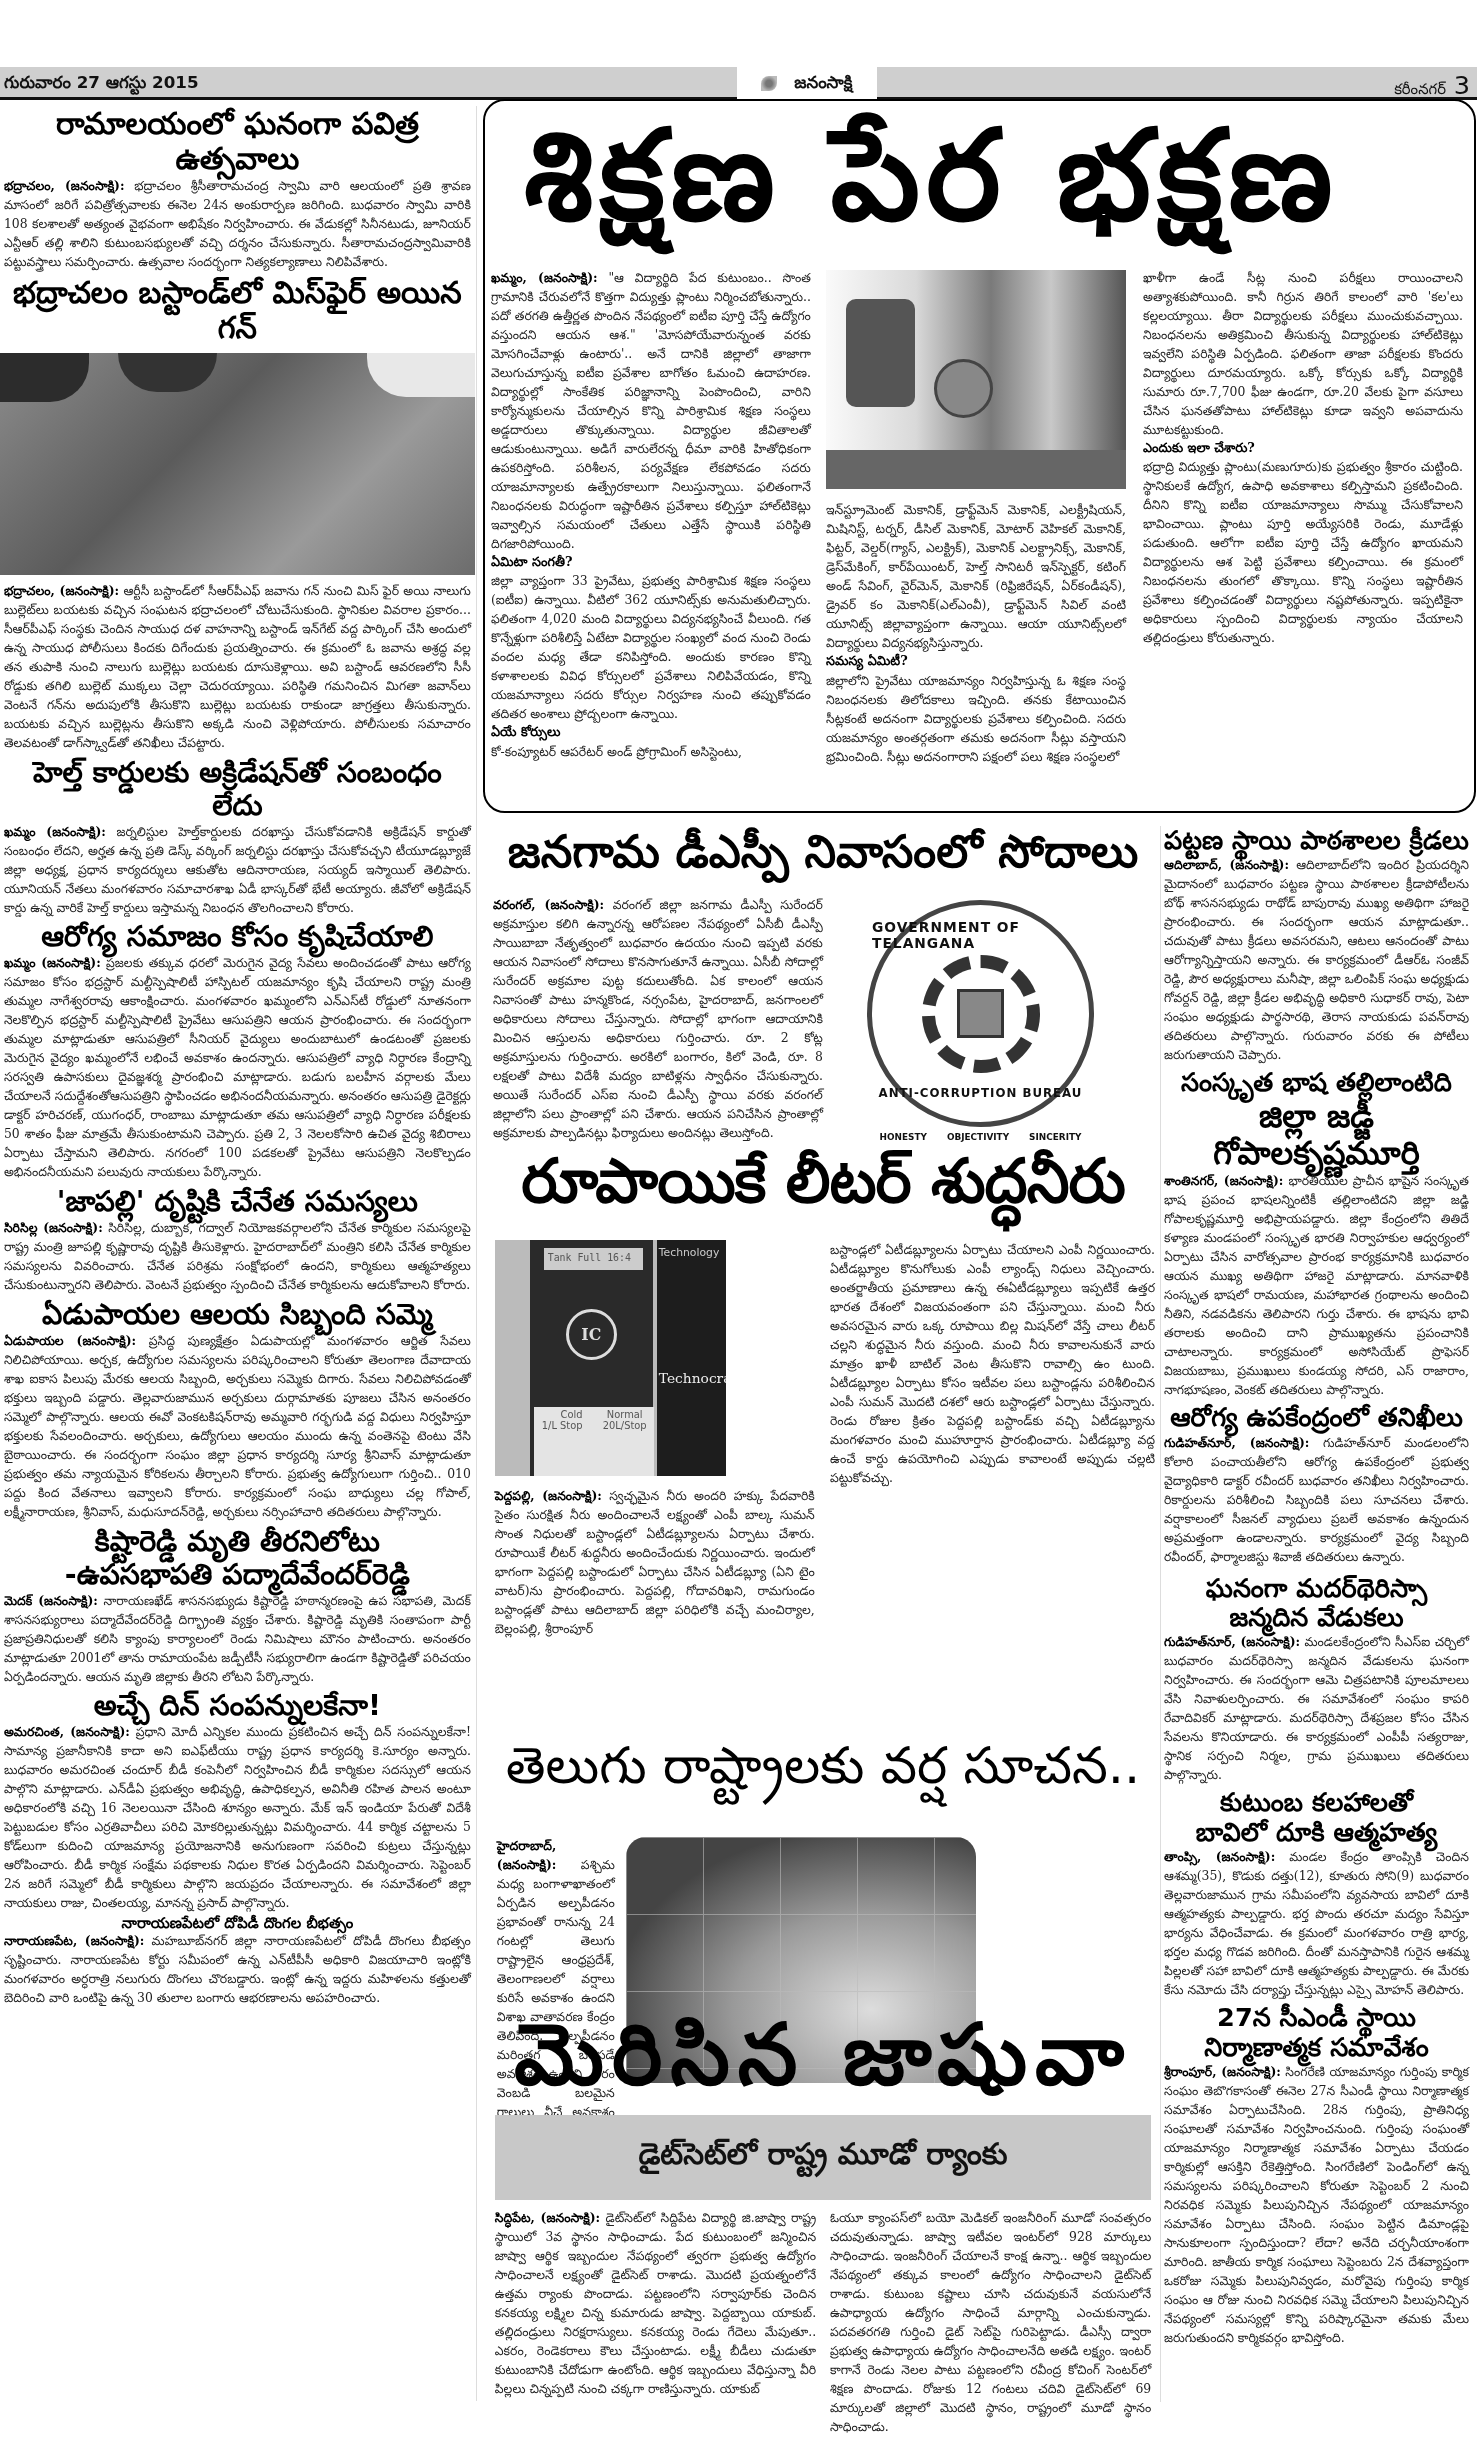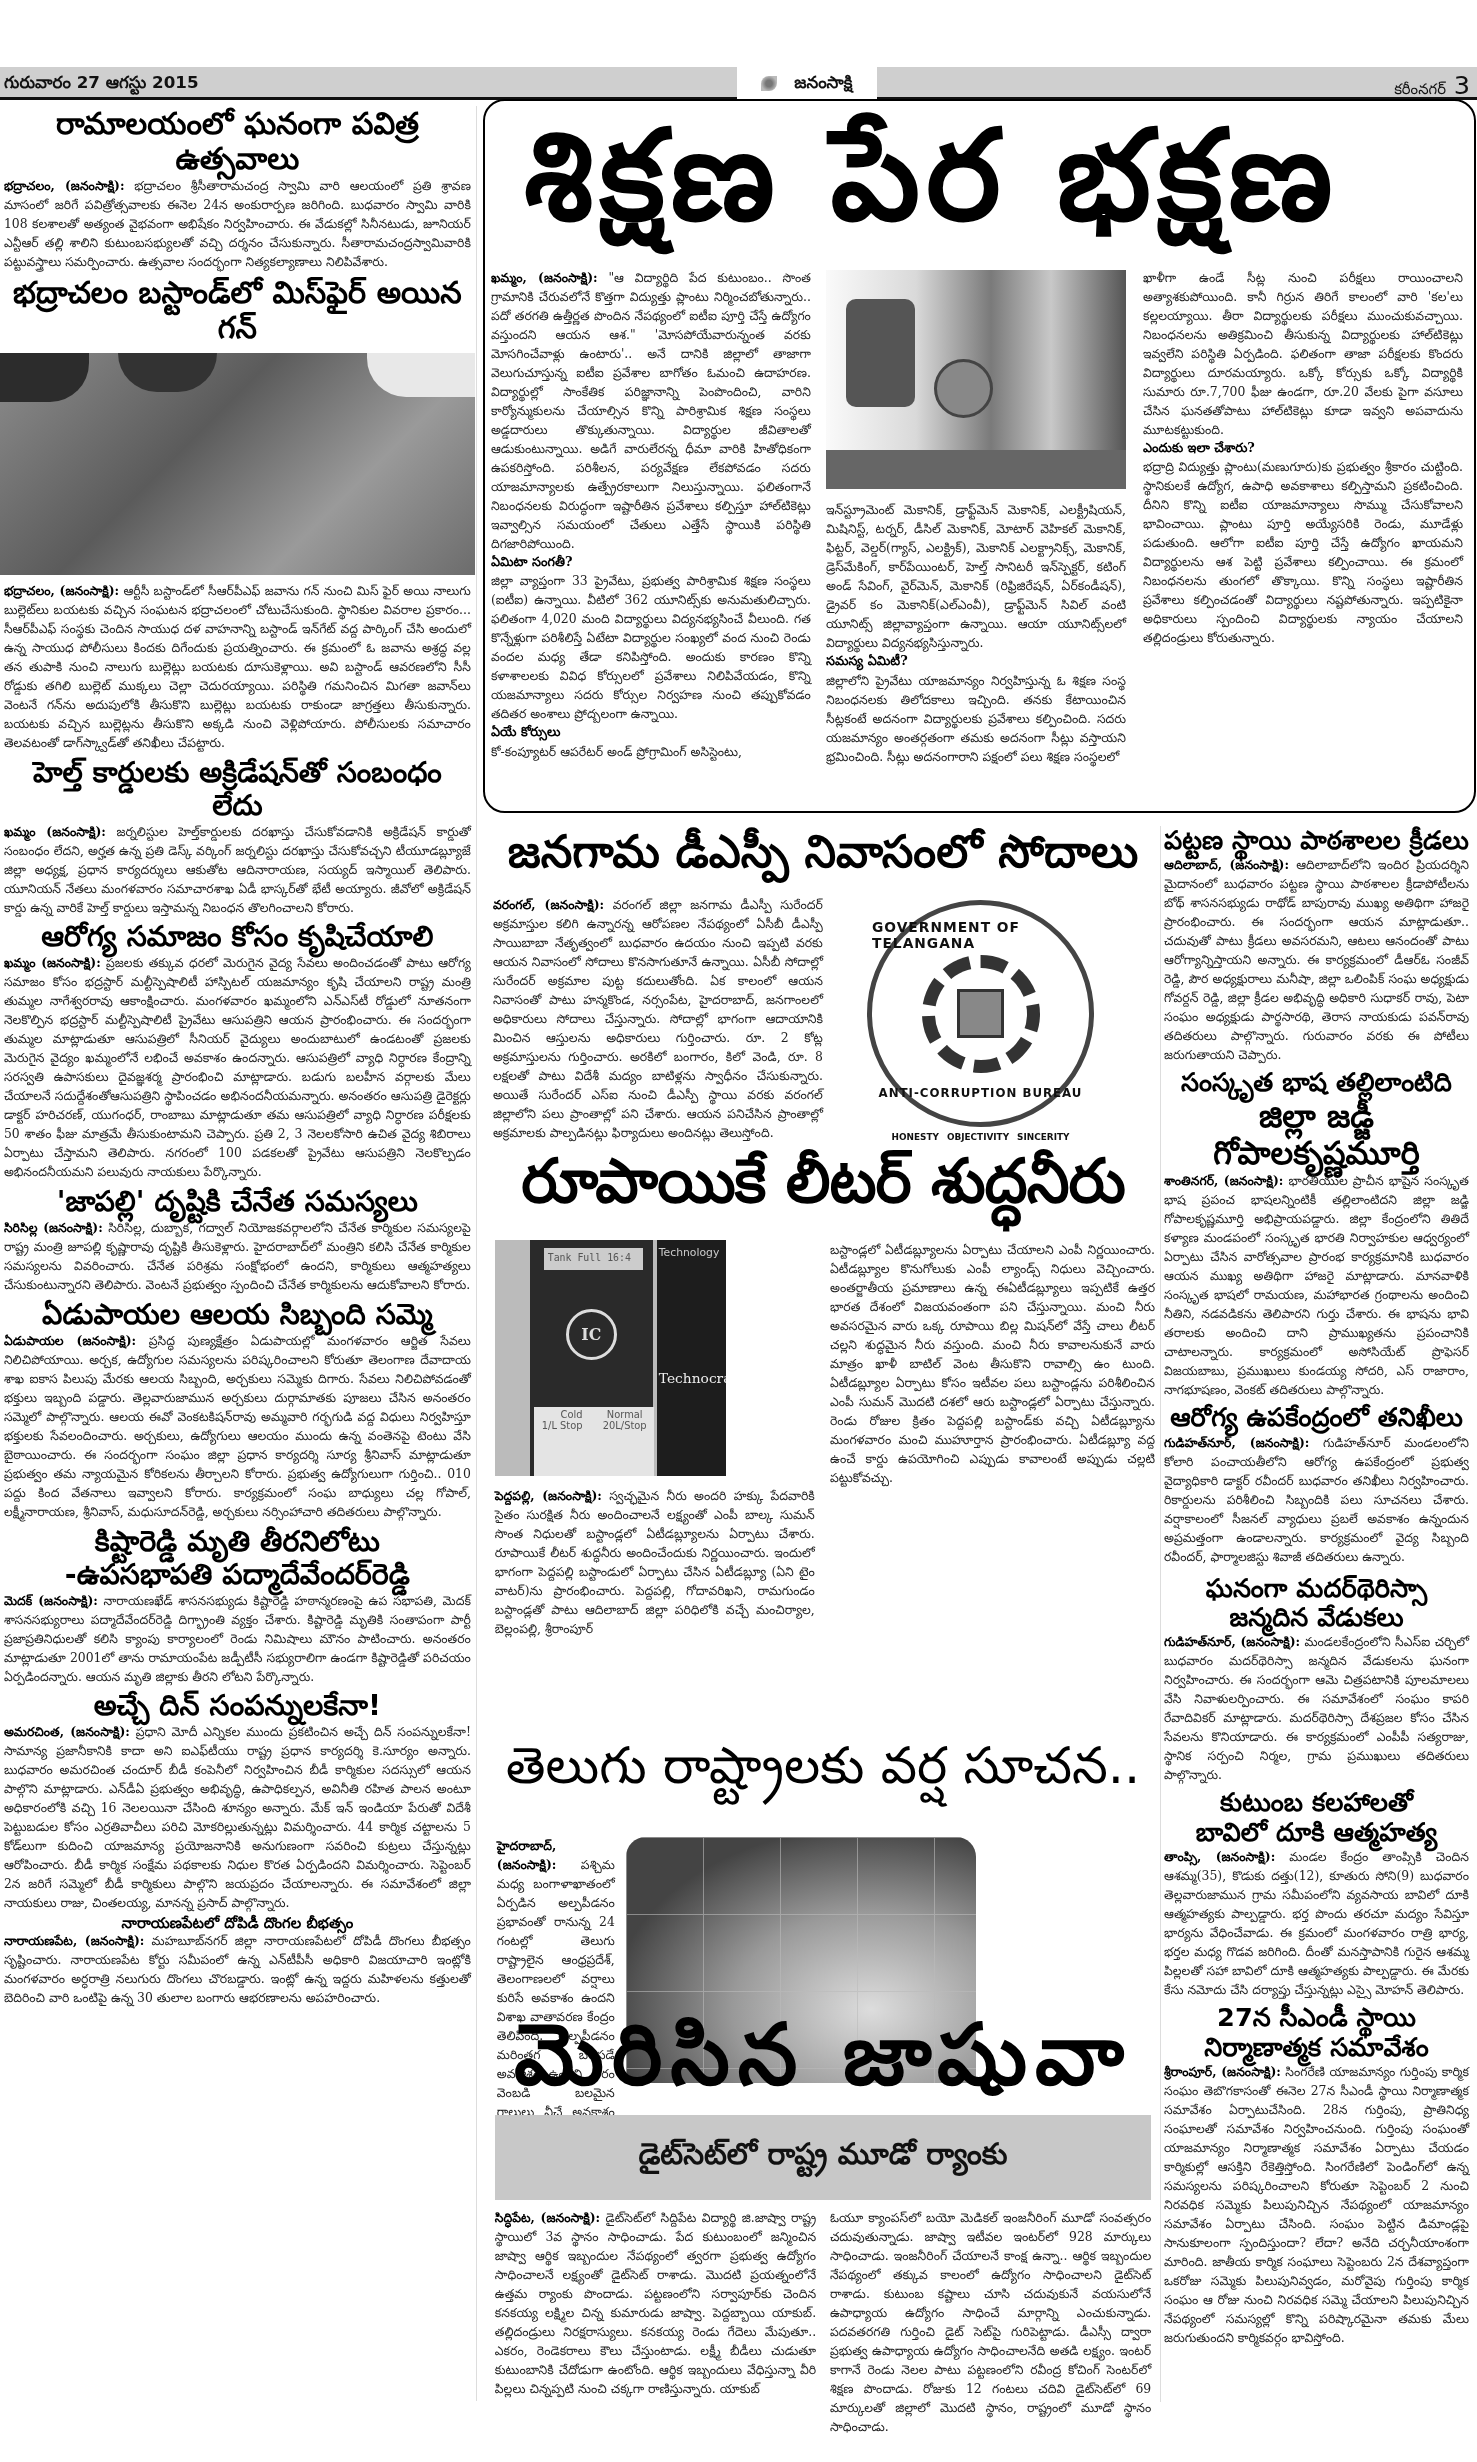--- a/index.html
+++ b/index.html
@@ -121,21 +121,21 @@
 
   <div style="position:absolute;left:483px;top:759px;width:680px">
     <h2 class="h" style="font-size:45px">జనగామ డీఎస్పీ నివాసంలో సోదాలు</h2>
     <p class="p" style="position:absolute;left:9.9px;top:69px;width:330px"><b class="dl">వరంగల్, (జనంసాక్షి):</b> <span>వరంగల్ జిల్లా జనగామ డీఎస్పీ సురేందర్ అక్రమాస్తుల కలిగి ఉన్నారన్న ఆరోపణల నేపథ్యంలో ఏసీబీ డీఎస్పీ సాయిబాబా నేతృత్వంలో బుధవారం ఉదయం నుంచి ఇప్పటి వరకు ఆయన నివాసంలో సోదాలు కొనసాగుతూనే ఉన్నాయి. ఏసీబీ సోదాల్లో సురేందర్ అక్రమాల పుట్ట కదులుతోంది. ఏక కాలంలో ఆయన నివాసంతో పాటు హన్మకొండ, నర్సంపేట, హైదరాబాద్, జనగాంలలో అధికారులు సోదాలు చేస్తున్నారు. సోదాల్లో భాగంగా ఆదాయానికి మించిన ఆస్తులను అధికారులు గుర్తించారు. రూ. 2 కోట్ల అక్రమాస్తులను గుర్తించారు. అరకిలో బంగారం, కిలో వెండి, రూ. 8 లక్షలతో పాటు విదేశీ మద్యం బాటిళ్లను స్వాధీనం చేసుకున్నారు. అయితే సురేందర్ ఎస్ఐ నుంచి డీఎస్పీ స్థాయి వరకు వరంగల్ జిల్లాలోని పలు ప్రాంతాల్లో పని చేశారు. ఆయన పనిచేసిన ప్రాంతాల్లో అక్రమాలకు పాల్పడినట్లు ఫిర్యాదులు అందినట్లు తెలుస్తోంది.</span></p>
     <div class="seal" style="position:absolute;left:384px;top:74px;width:227px;height:227px">
       <div style="position:absolute;top:13.8px;font:bold 13.8px 'DejaVu Sans',sans-serif;letter-spacing:1px">GOVERNMENT OF TELANGANA</div>
       <div style="width:118px;height:118px;border-radius:50%;border:13.8px dashed #333;display:flex;align-items:center;justify-content:center">
         <div style="width:47px;height:49px;background:#888;border:3px solid #333"></div>
       </div>
       <div style="position:absolute;bottom:21.7px;font:bold 11.8px 'DejaVu Sans',sans-serif;letter-spacing:1px">ANTI-CORRUPTION BUREAU</div>
-      <div style="position:absolute;bottom:-19.7px;display:flex;gap:8px;font:bold 8.9px 'DejaVu Sans',sans-serif">
+      <div style="position:absolute;bottom:-19.7px;display:flex;gap:20px;font:bold 8.9px 'DejaVu Sans',sans-serif">
         <span>HONESTY</span>
         <span>OBJECTIVITY</span>
         <span>SINCERITY</span>
       </div>
     </div>
   </div>
 
   <div style="position:absolute;left:483px;top:1079px;width:680px">
     <h2 class="h" style="font-size:61px;letter-spacing:-1px">రూపాయికే లీటర్ శుద్ధనీరు</h2>
     <div class="photo" style="position:absolute;left:11.8px;top:94px;width:231px;height:236px;background:#bbb">

